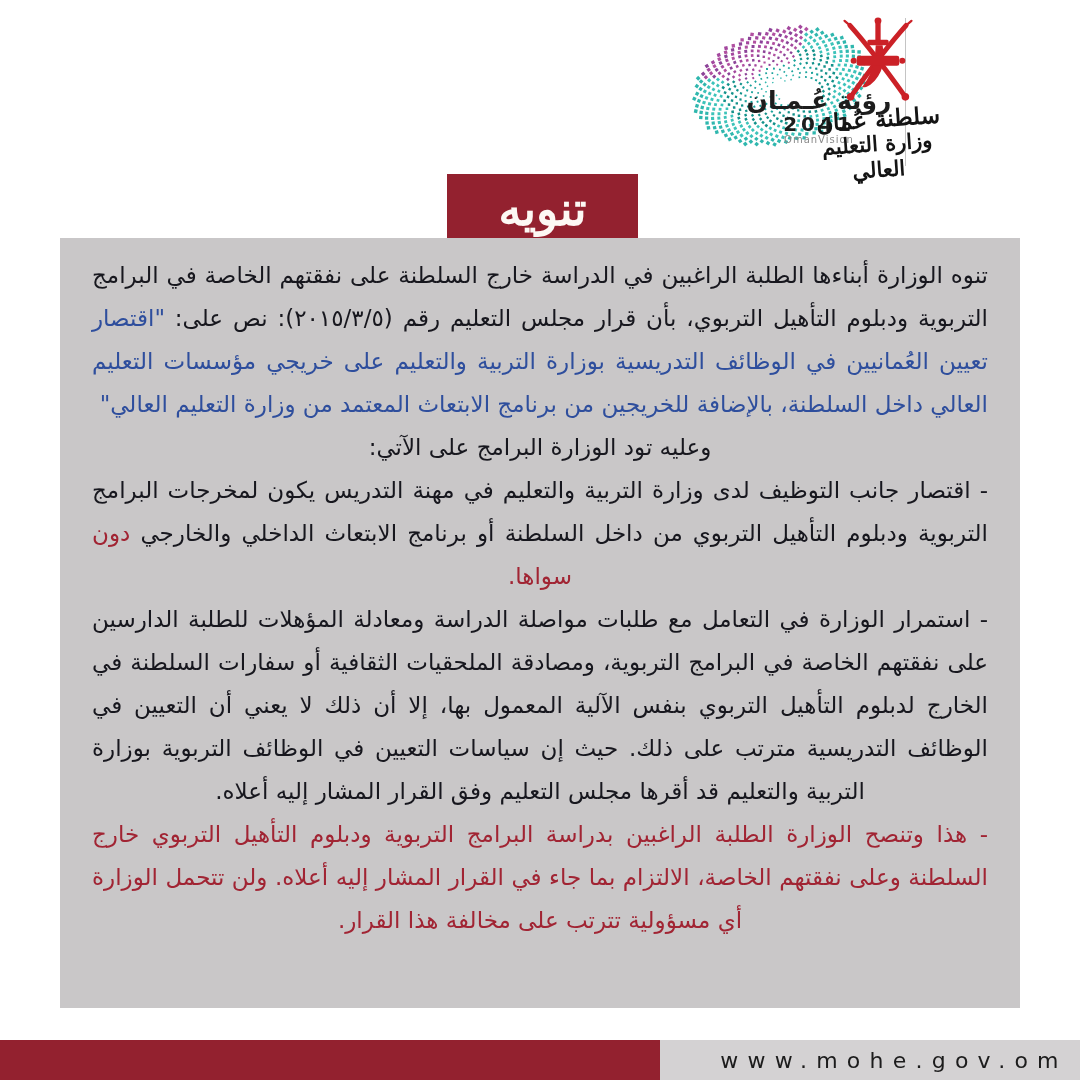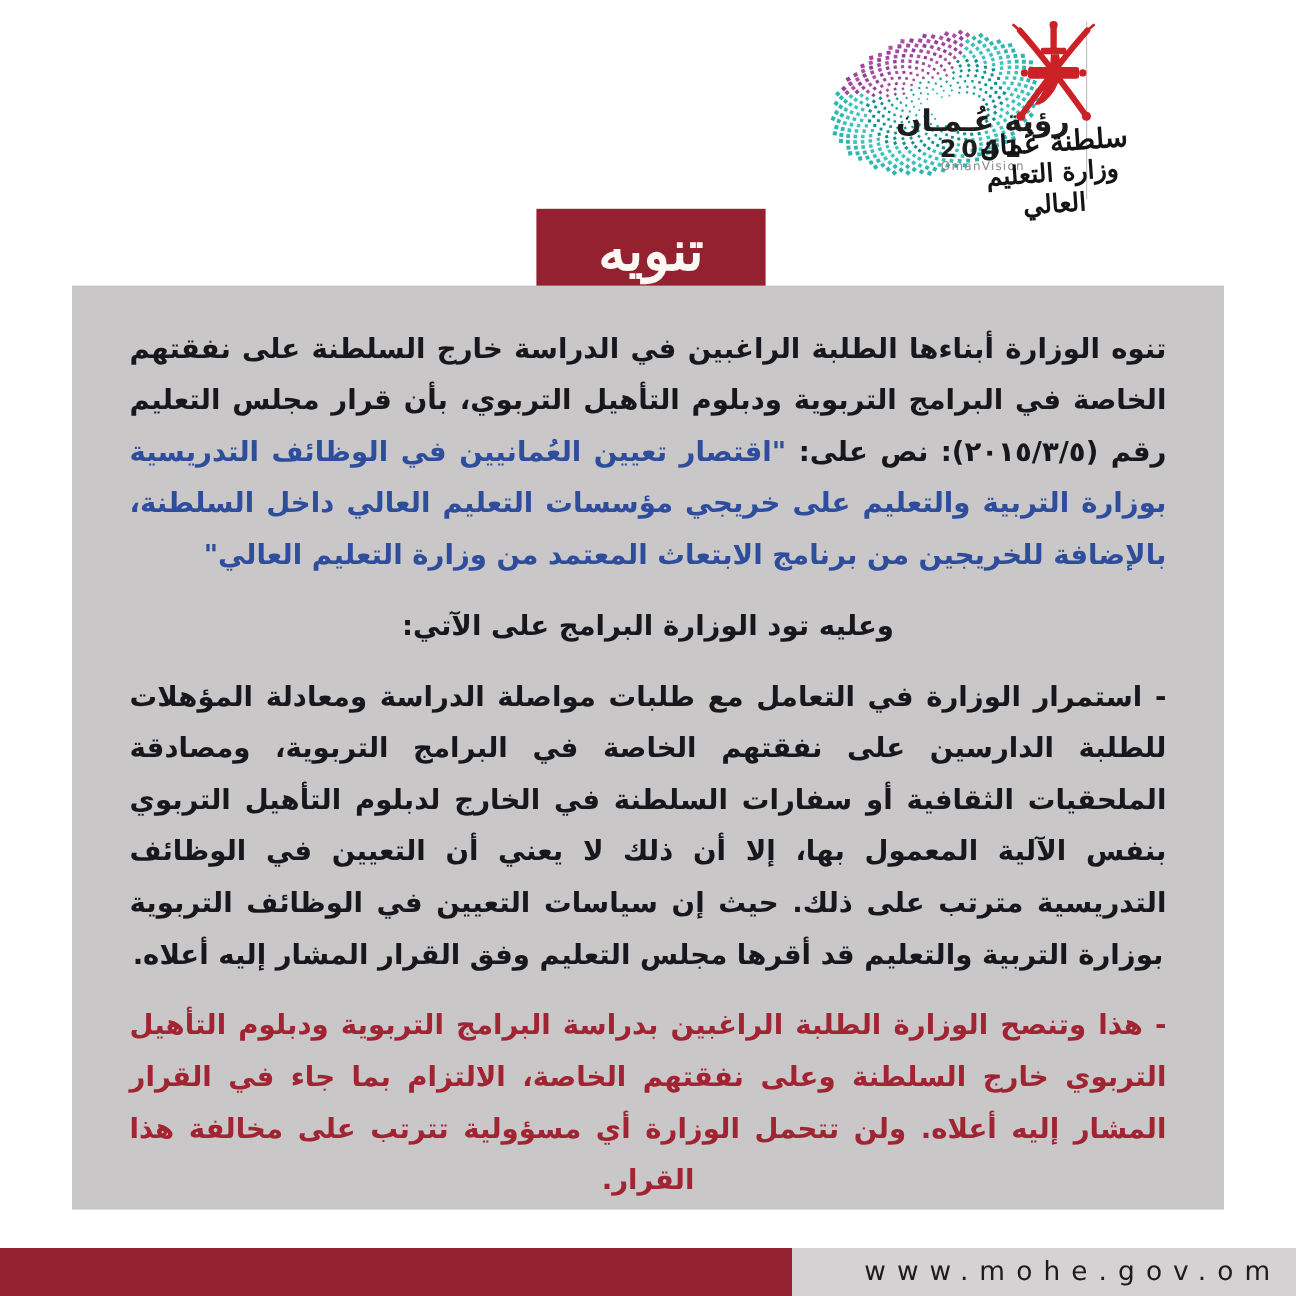--- a/index.html
+++ b/index.html
@@ -23,21 +23,21 @@
   
   .banner{position:absolute;left:447px;top:130px;width:191px;height:77px;background:var(--maroon,#93212f);
           display:flex;align-items:center;justify-content:center;margin-top:44px;}
   .banner-label{color:#fdf8f4;font-size:46px;font-weight:bold;font-family:"DejaVu Serif",serif;line-height:1;padding-bottom:8px;}
 
   
   .notice-box{position:absolute;left:60px;top:238px;width:960px;height:770px;background:var(--box-gray,#c9c7c8);
               box-sizing:border-box;padding:16px 32px 10px 32px;direction:rtl;overflow:hidden;}
   .notice-title{margin:0 0 6px 0;color:var(--title-red,#9f2532);font-size:27px;font-weight:bold;
                 text-align:center;line-height:1.75;}
-  .para{margin:16px;color:var(--text-dark,#17171e);font-size:23px;font-weight:bold;line-height:43px;
+  .para{margin:0;color:var(--text-dark,#17171e);font-size:23px;font-weight:normal;line-height:43px;
         text-align:justify;}
   .para.last-center{text-align-last:center;}
   .para.center{text-align:center;}
   .blue{color:var(--text-blue,#2e4e9d);}
   .red{color:var(--text-red,#a12433);}
 
   
   .footer-bar{position:absolute;left:0;top:1040px;width:660px;height:40px;background:var(--maroon,#93212f);}
   .url-box{position:absolute;left:660px;top:1040px;width:420px;height:40px;background:var(--footer-gray,#d4d2d3);
            display:flex;align-items:center;justify-content:center;padding-left:24px;}
@@ -609,20 +609,21 @@
   <div class="banner">
     <span class="banner-label">تنويه</span>
   </div>
 
   <section class="notice-box">
 
     <p class="para"><span>تنوه الوزارة أبناءها الطلبة الراغبين في الدراسة خارج السلطنة على نفقتهم الخاصة في البرامج التربوية ودبلوم التأهيل التربوي، بأن قرار مجلس التعليم رقم (٢٠١٥/٣/٥): نص على: </span><span class="blue">"اقتصار تعيين العُمانيين في الوظائف التدريسية بوزارة التربية والتعليم على خريجي مؤسسات التعليم العالي داخل السلطنة، بالإضافة للخريجين من برنامج الابتعاث المعتمد من وزارة التعليم العالي"</span></p>
 
     <p class="para center">وعليه تود الوزارة البرامج على الآتي:</p>
 
+    <p class="para last-center"><span>- اقتصار جانب التوظيف لدى وزارة التربية والتعليم في مهنة التدريس يكون لمخرجات البرامج التربوية ودبلوم التأهيل التربوي من داخل السلطنة أو برنامج الابتعاث الداخلي والخارجي </span><span class="red">دون سواها.</span></p>
 
     <p class="para last-center">- استمرار الوزارة في التعامل مع طلبات مواصلة الدراسة ومعادلة المؤهلات للطلبة الدارسين على نفقتهم الخاصة في البرامج التربوية، ومصادقة الملحقيات الثقافية أو سفارات السلطنة في الخارج لدبلوم التأهيل التربوي بنفس الآلية المعمول بها، إلا أن ذلك لا يعني أن التعيين في الوظائف التدريسية مترتب على ذلك. حيث إن سياسات التعيين في الوظائف التربوية بوزارة التربية والتعليم قد أقرها مجلس التعليم وفق القرار المشار إليه أعلاه.</p>
 
     <p class="para last-center red">- هذا وتنصح الوزارة الطلبة الراغبين بدراسة البرامج التربوية ودبلوم التأهيل التربوي خارج السلطنة وعلى نفقتهم الخاصة، الالتزام بما جاء في القرار المشار إليه أعلاه. ولن تتحمل الوزارة أي مسؤولية تترتب على مخالفة هذا القرار.</p>
   </section>
 
   <div class="footer-bar"></div>
   <div class="url-box">
     <span class="url-text">www.mohe.gov.om</span>
   </div>

